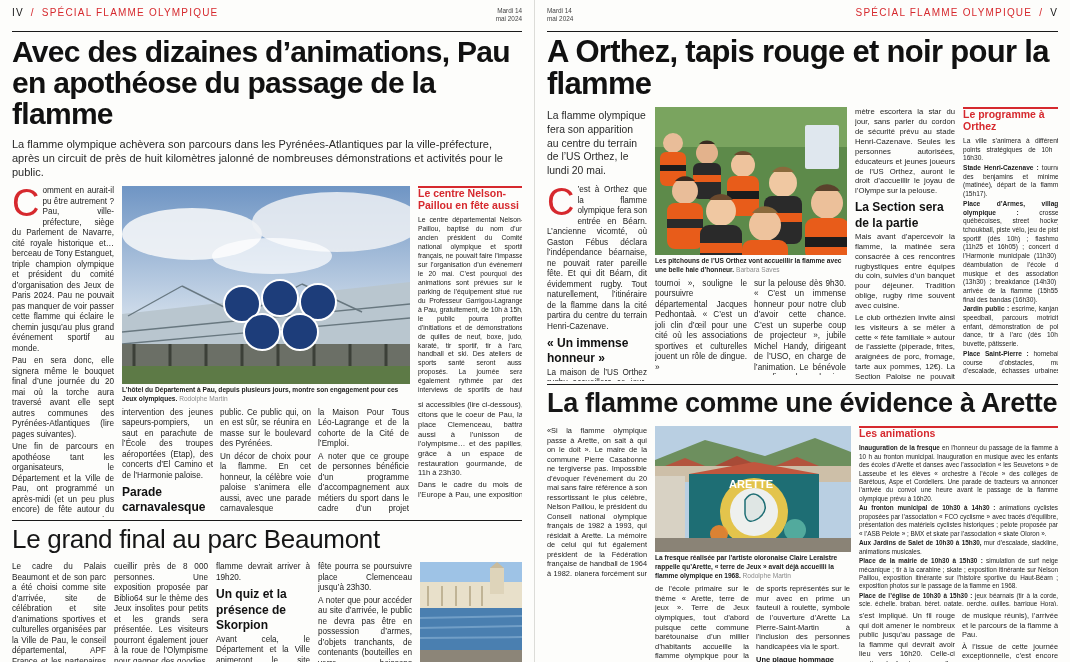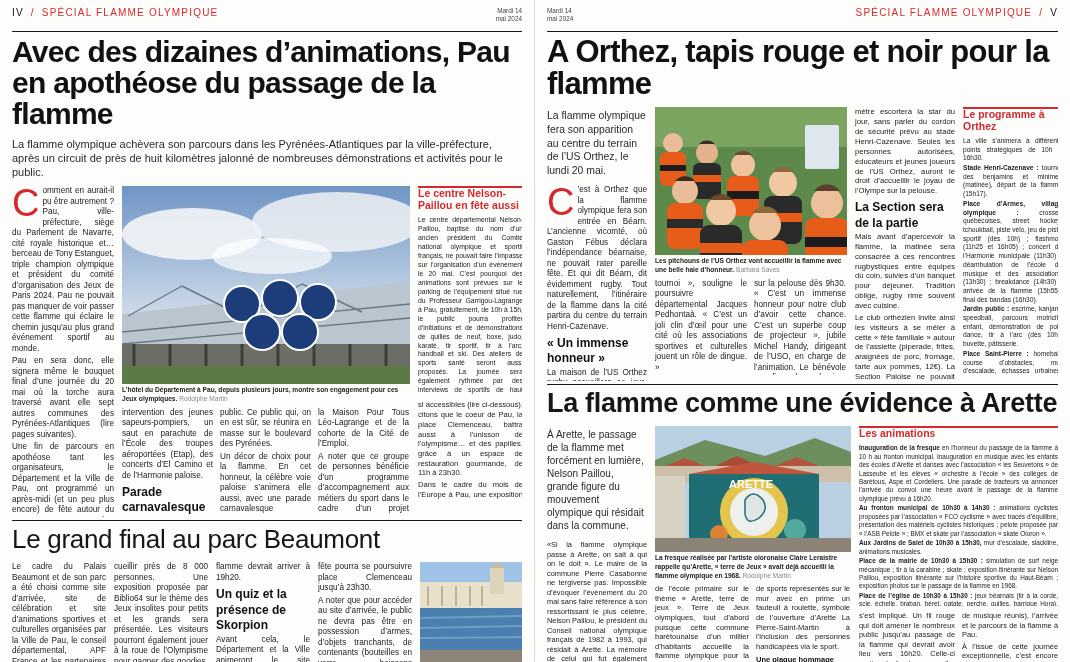--- a/index.html
+++ b/index.html
@@ -323,21 +323,20 @@
           </div>
         </div>
       </div>
     </div>
 
     <div class="thinrule"></div>
     <h2 class="section bold">La flamme comme une évidence à Arette</h2>
 
     <div class="row heights-art4">
       <div style="width:100px;flex:none;">
-        <p class="lede incol" style="font-size:10px;">À Arette, le passage de la flamme met forcément en lumière, Nelson Paillou, grande figure du mouvement olympique qui résidait dans la commune.</p>
         <div class="tcol" style="font-size:7.4px;height:150px;">
           <p>«Si la flamme olympique passe à Arette, on sait à qui on le doit ». Le maire de la commune Pierre Casabonne ne tergiverse pas. Impossible d’évoquer l’événement du 20 mai sans faire référence à son ressortissant le plus célèbre, Nelson Paillou, le président du Conseil national olympique français de 1982 à 1993, qui résidait à Arette. La mémoire de celui qui fut également président de la Fédération française de handball de 1964 à 1982, planera forcément sur cette journée.</p>
 
         </div>
       </div>
       <div style="width:196px;flex:none;">
         <div class="photo" style="width:196px;height:126px;text-align:right;">
           <svg width="196" height="126" viewBox="0 0 196 126">
             <rect width="196" height="126" fill="#b9cfe2"></rect>
             <polygon points="0,34 50,14 110,30 160,12 196,26 196,40 0,44" fill="#6d8f5e"></polygon>

